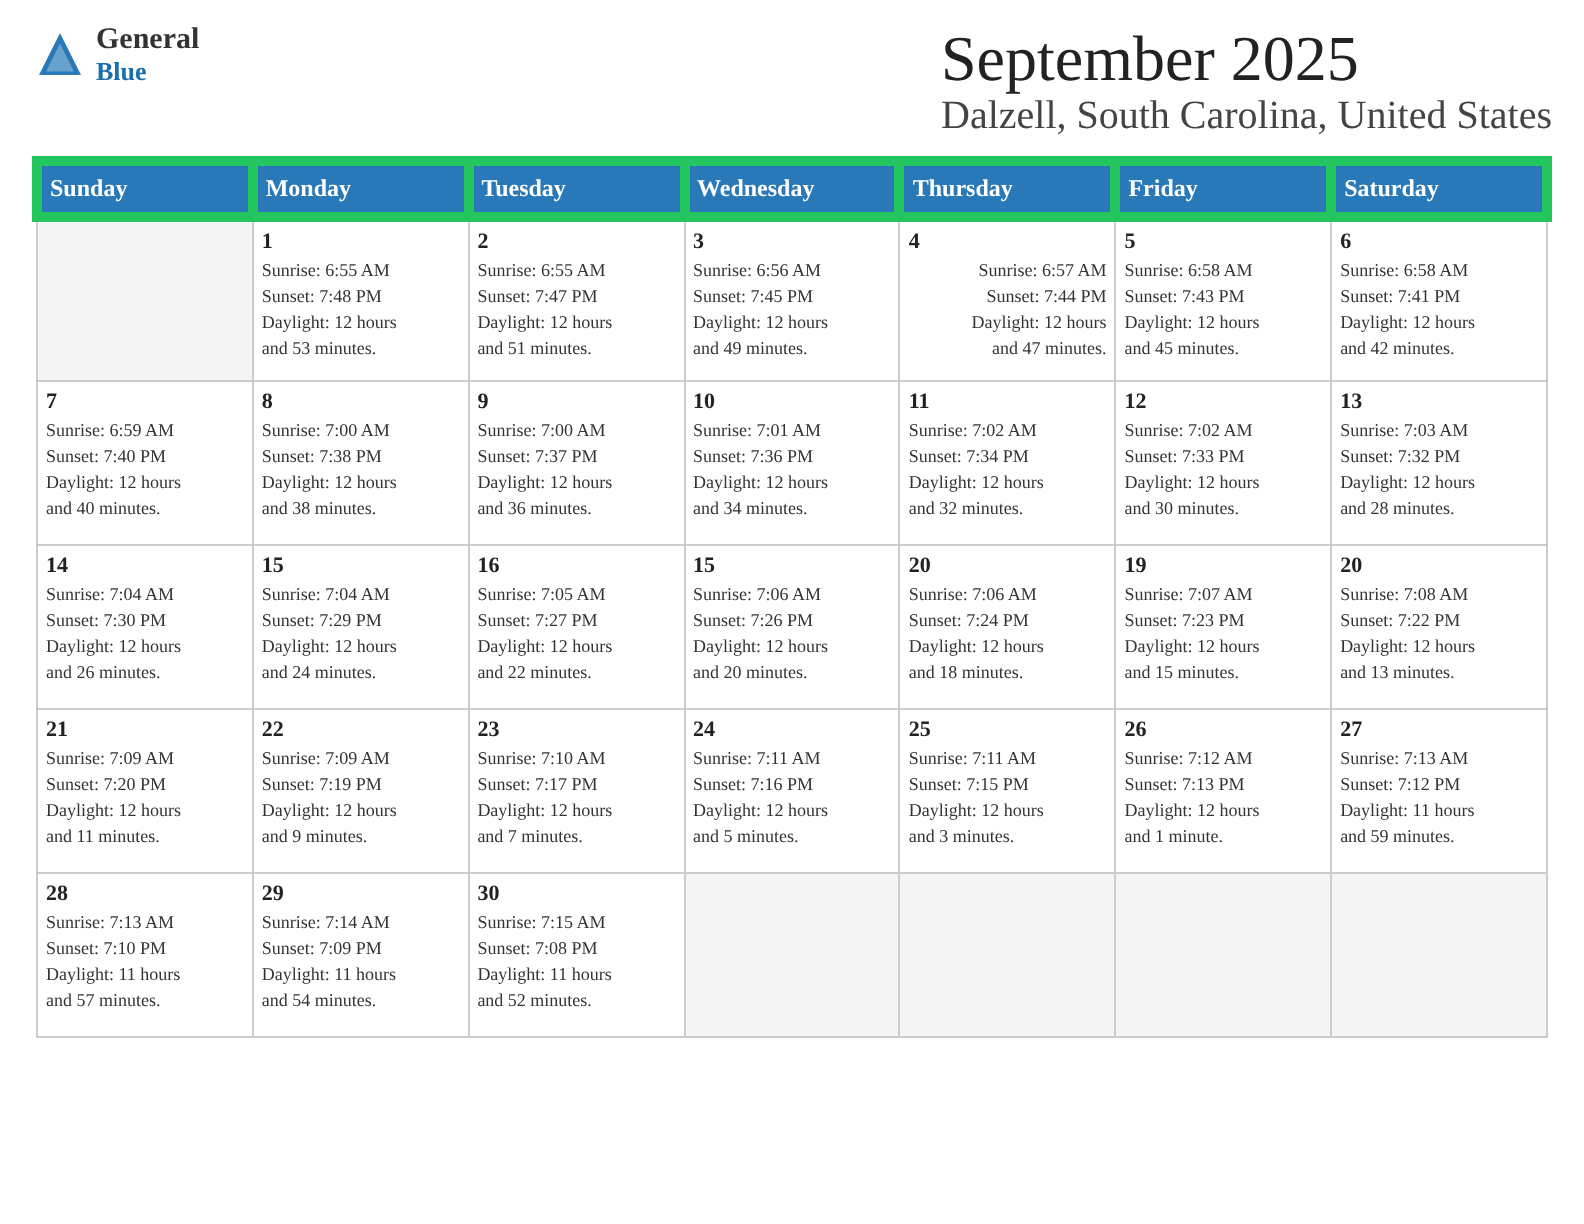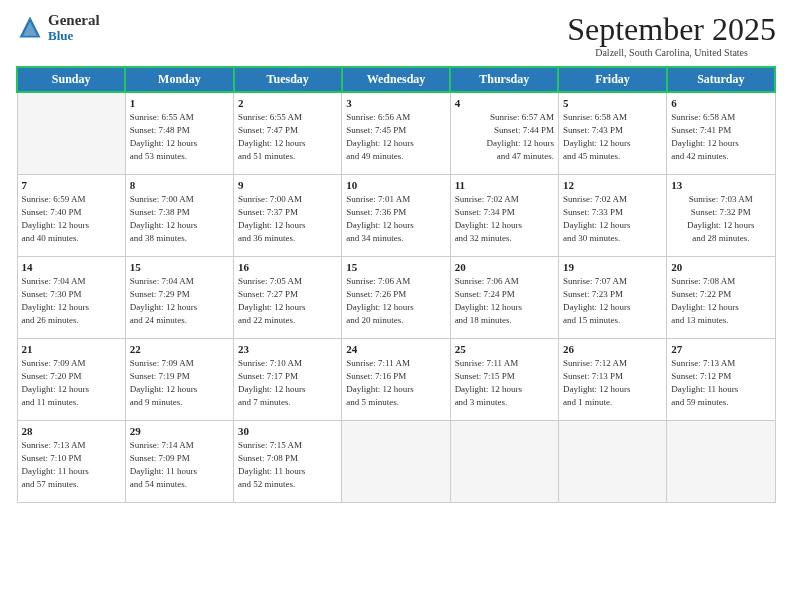--- a/index.html
+++ b/index.html
@@ -41,45 +41,45 @@
       font-size: 13px;
       font-weight: bold;
       color: #1a6faf;
     }
     .logo-icon {
       width: 28px;
       height: 28px;
       margin-right: 4px;
     }
     .title-block {
-      text-align: center;
+      text-align: left;
     }
     .month-title {
       font-size: 32px;
       font-weight: normal;
       color: #222;
       line-height: 1.1;
     }
     .location {
-      font-size: 10px;
+      font-size: 20px;
       color: #444;
     }
     table {
       width: 100%;
       border-collapse: collapse;
       table-layout: fixed;
     }
     thead tr th {
       background: #2979b8;
       color: #fff;
       font-size: 12px;
       font-weight: bold;
       padding: 4px 4px;
-      text-align: center;
-      border: 2px solid #22c55e;
+      text-align: left;
+      border: 5px solid #22c55e;
     }
     tbody tr td {
       border: 1px solid #ccc;
       vertical-align: top;
       padding: 4px 4px;
       font-size: 9.5px;
       color: #222;
       height: 82px;
       background: #fff;
     }
@@ -215,21 +215,21 @@
           </td>
           <td>
             <span class="day-num">12</span>
             <div class="day-info" style="white-space: pre-line;">Sunrise: 7:02 AM
 Sunset: 7:33 PM
 Daylight: 12 hours
 and 30 minutes.</div>
           </td>
           <td>
             <span class="day-num">13</span>
-            <div class="day-info" style="white-space: pre-line; text-align: center;">Sunrise: 7:03 AM
+            <div class="day-info" style="white-space: pre-line;">Sunrise: 7:03 AM
 Sunset: 7:32 PM
 Daylight: 12 hours
 and 28 minutes.</div>
           </td>
         </tr>
         <tr>
           <td>
             <span class="day-num">14</span>
             <div class="day-info" style="white-space: pre-line;">Sunrise: 7:04 AM
 Sunset: 7:30 PM

